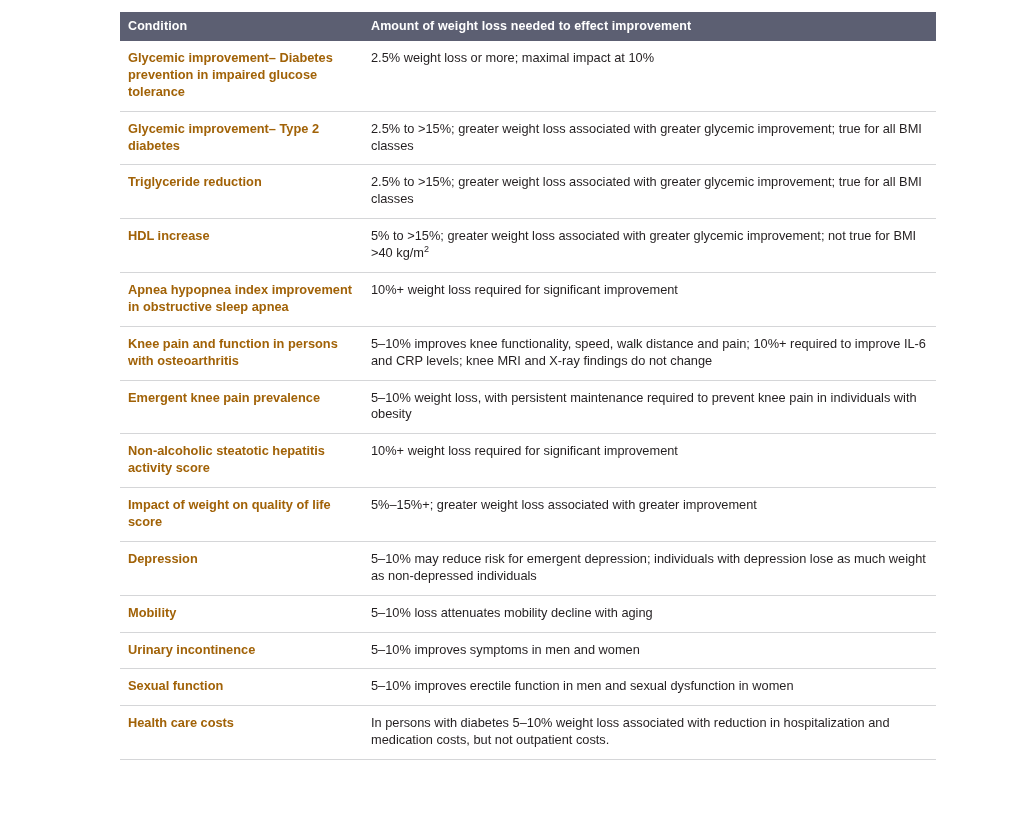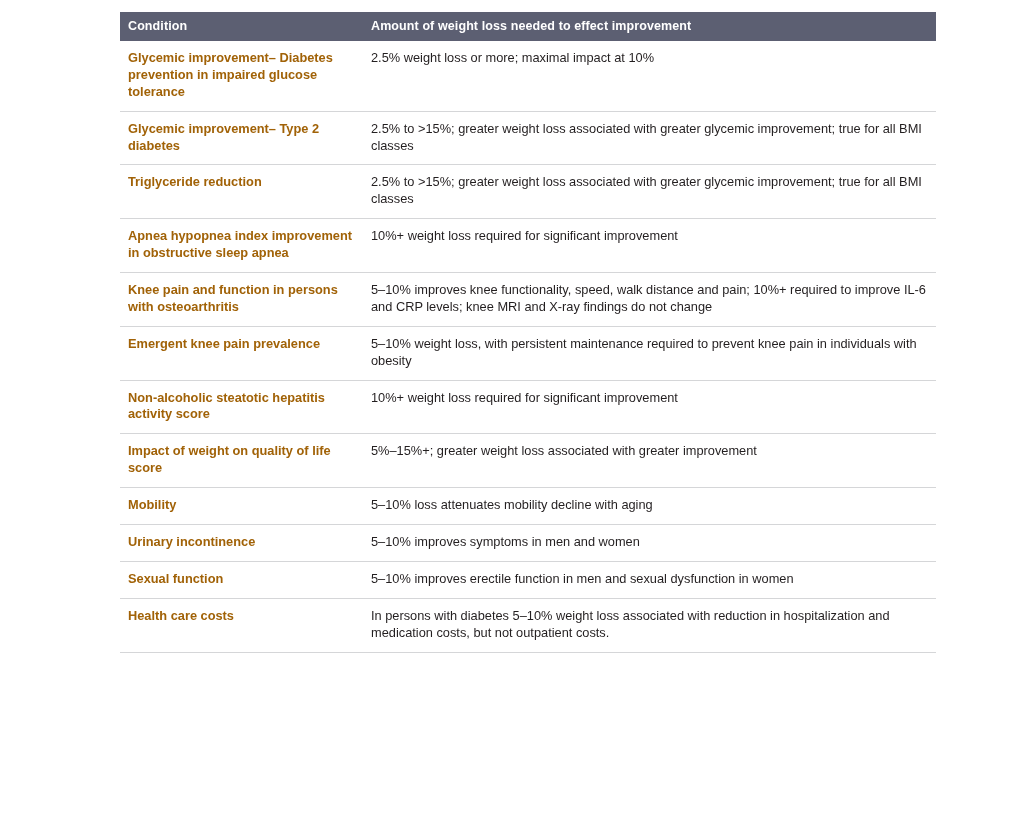--- a/index.html
+++ b/index.html
@@ -90,38 +90,46 @@
         </tr>
         <tr>
           <td class="cond">Glycemic improvement– Type 2 diabetes</td>
           <td class="amt">2.5% to &gt;15%; greater weight loss associated with greater glycemic improvement; true for all BMI classes</td>
         </tr>
         <tr>
           <td class="cond">Triglyceride reduction</td>
           <td class="amt">2.5% to &gt;15%; greater weight loss associated with greater glycemic improvement; true for all BMI classes</td>
         </tr>
         <tr>
+          <td class="cond">HDL increase</td>
+          <td class="amt"><span>5% to &gt;15%; greater weight loss associated with greater glycemic improvement; not true for BMI &gt;40 kg/m</span><sup>2</sup></td>
+        </tr>
+        <tr>
           <td class="cond">Apnea hypopnea index improvement in obstructive sleep apnea</td>
           <td class="amt">10%+ weight loss required for significant improvement</td>
         </tr>
         <tr>
           <td class="cond">Knee pain and function in persons with osteoarthritis</td>
           <td class="amt">5–10% improves knee functionality, speed, walk distance and pain; 10%+ required to improve IL-6 and CRP levels; knee MRI and X-ray findings do not change</td>
         </tr>
         <tr>
           <td class="cond">Emergent knee pain prevalence</td>
           <td class="amt">5–10% weight loss, with persistent maintenance required to prevent knee pain in individuals with obesity</td>
         </tr>
         <tr>
           <td class="cond">Non-alcoholic steatotic hepatitis activity score</td>
           <td class="amt">10%+ weight loss required for significant improvement</td>
         </tr>
         <tr>
           <td class="cond">Impact of weight on quality of life score</td>
           <td class="amt">5%–15%+; greater weight loss associated with greater improvement</td>
+        </tr>
+        <tr>
+          <td class="cond">Depression</td>
+          <td class="amt">5–10% may reduce risk for emergent depression; individuals with depression lose as much weight as non-depressed individuals</td>
         </tr>
         <tr>
           <td class="cond">Mobility</td>
           <td class="amt">5–10% loss attenuates mobility decline with aging</td>
         </tr>
         <tr>
           <td class="cond">Urinary incontinence</td>
           <td class="amt">5–10% improves symptoms in men and women</td>
         </tr>
         <tr>

